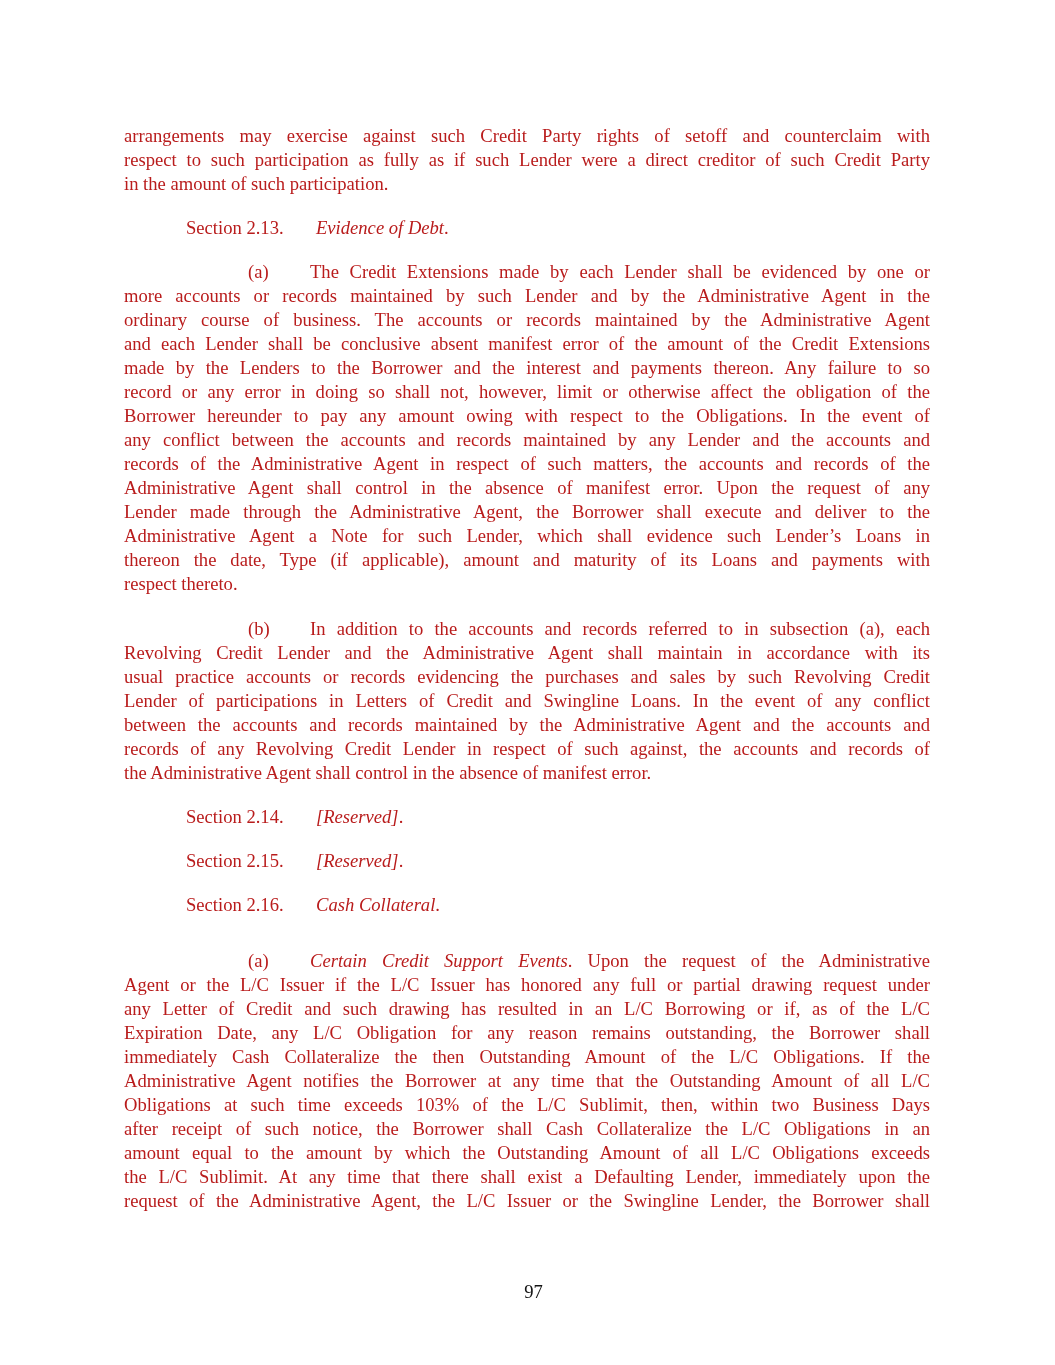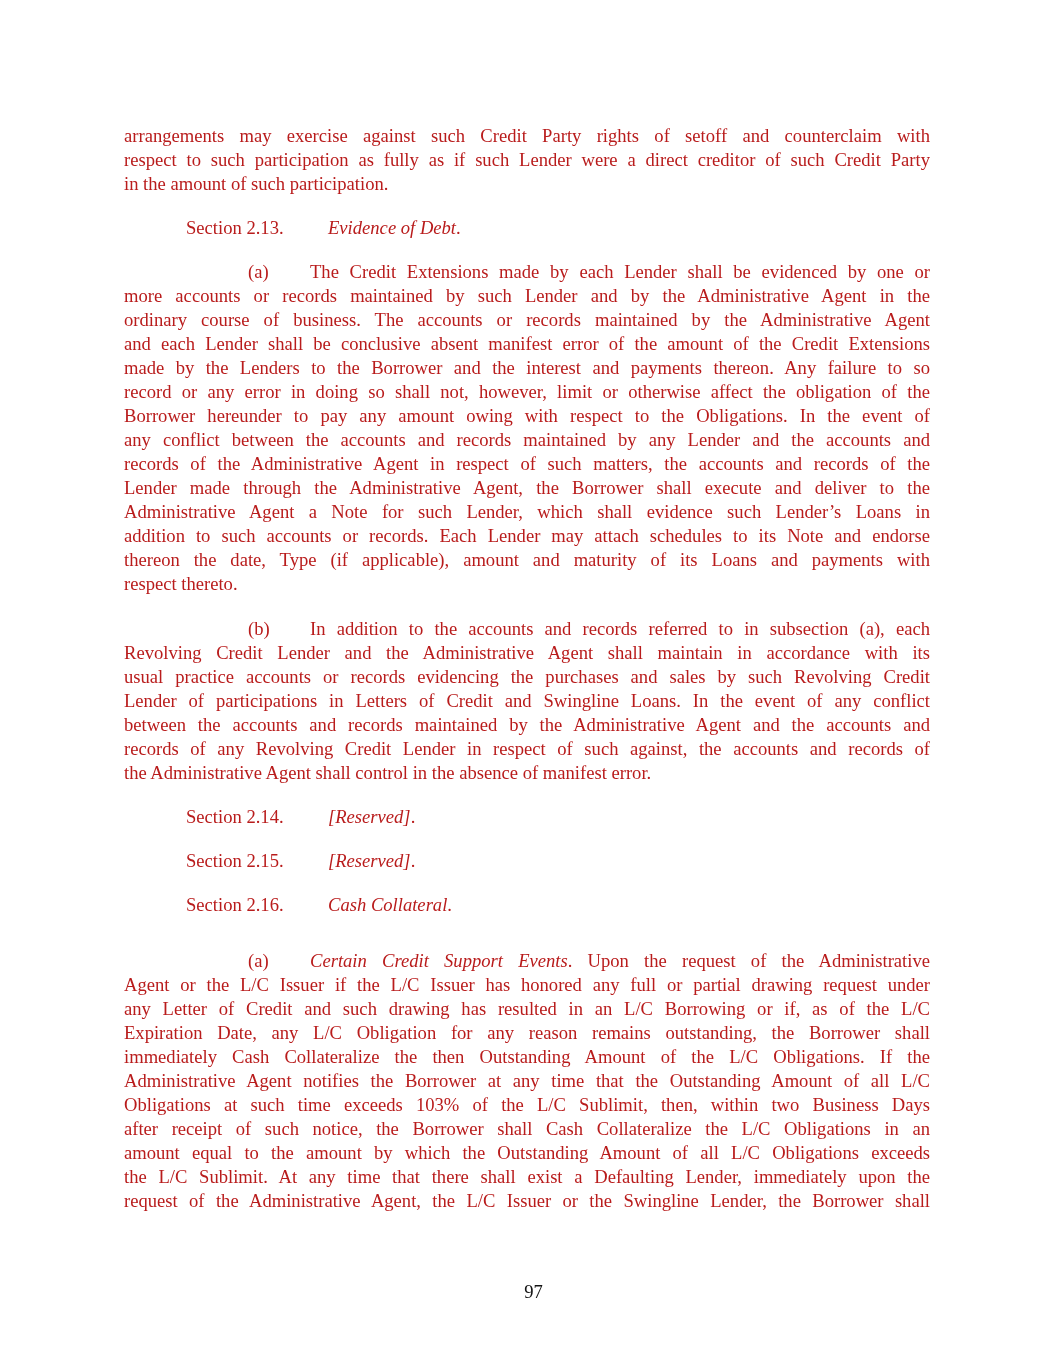--- a/index.html
+++ b/index.html
@@ -7,21 +7,21 @@
     .page {
       position: absolute; left: 124px; top: 124px; width: 806px;
       font-family: "Liberation Serif", "DejaVu Serif", serif;
       font-size: 18.6px; color: #b91c1c; line-height: 24px;
     }
     .para { margin: 0; }
     .line { display: block; text-align: justify; text-align-last: justify; white-space: nowrap; height: 24px; }
     .line.last { text-align-last: left; }
     .heading { margin: 0; padding-left: 62px; height: 24px; white-space: nowrap; }
     .heading .num { display: inline-block; width: 130px; }
-    .heading .title { font-style: italic; margin-left: 12px; }
+    .heading .title { font-style: italic; }
     .indent-tab { display: inline-block; width: 62px; }
     .sub-label { display: inline-block; width: 62px; }
     .it { font-style: italic; }
     .page-number {
       position: absolute; left: 6px; width: 1055px; top: 1281px; text-align: center;
       font-family: "Liberation Serif", "DejaVu Serif", serif; font-size: 18.6px; color: #141414;
     }
   </style>
 </head>
 <body>
@@ -41,23 +41,23 @@
   <div class="para" style="margin-top:20px;">
     <span class="line"><span class="indent-tab"></span><span class="indent-tab"></span><span class="sub-label">(a)</span><span>The Credit Extensions made by each Lender shall be evidenced by one or</span></span>
     <span class="line">more accounts or records maintained by such Lender and by the Administrative Agent in the</span>
     <span class="line">ordinary course of business.  The accounts or records maintained by the Administrative Agent</span>
     <span class="line">and each Lender shall be conclusive absent manifest error of the amount of the Credit Extensions</span>
     <span class="line">made by the Lenders to the Borrower and the interest and payments thereon.  Any failure to so</span>
     <span class="line">record or any error in doing so shall not, however, limit or otherwise affect the obligation of the</span>
     <span class="line">Borrower hereunder to pay any amount owing with respect to the Obligations.  In the event of</span>
     <span class="line">any conflict between the accounts and records maintained by any Lender and the accounts and</span>
     <span class="line">records of the Administrative Agent in respect of such matters, the accounts and records of the</span>
+    <span class="line">Administrative Agent shall control in the absence of manifest error.  Upon the request of any</span>
     <span class="line">Lender made through the Administrative Agent, the Borrower shall execute and deliver to the</span>
     <span class="line">Administrative Agent a Note for such Lender, which shall evidence such Lender’s Loans in</span>
-    <span class="line">addition to such accounts or records.  Each Lender may attach schedules to its Note and endorse</span>
     <span class="line">thereon the date, Type (if applicable), amount and maturity of its Loans and payments with</span>
     <span class="line last">respect thereto.</span>
   </div>
 
   <div class="para" style="margin-top:21px;">
     <span class="line"><span class="indent-tab"></span><span class="indent-tab"></span><span class="sub-label">(b)</span><span>In addition to the accounts and records referred to in subsection (a), each</span></span>
     <span class="line">Revolving Credit Lender and the Administrative Agent shall maintain in accordance with its</span>
     <span class="line">usual practice accounts or records evidencing the purchases and sales by such Revolving Credit</span>
     <span class="line">Lender of participations in Letters of Credit and Swingline Loans.  In the event of any conflict</span>
     <span class="line">between the accounts and records maintained by the Administrative Agent and the accounts and</span>

